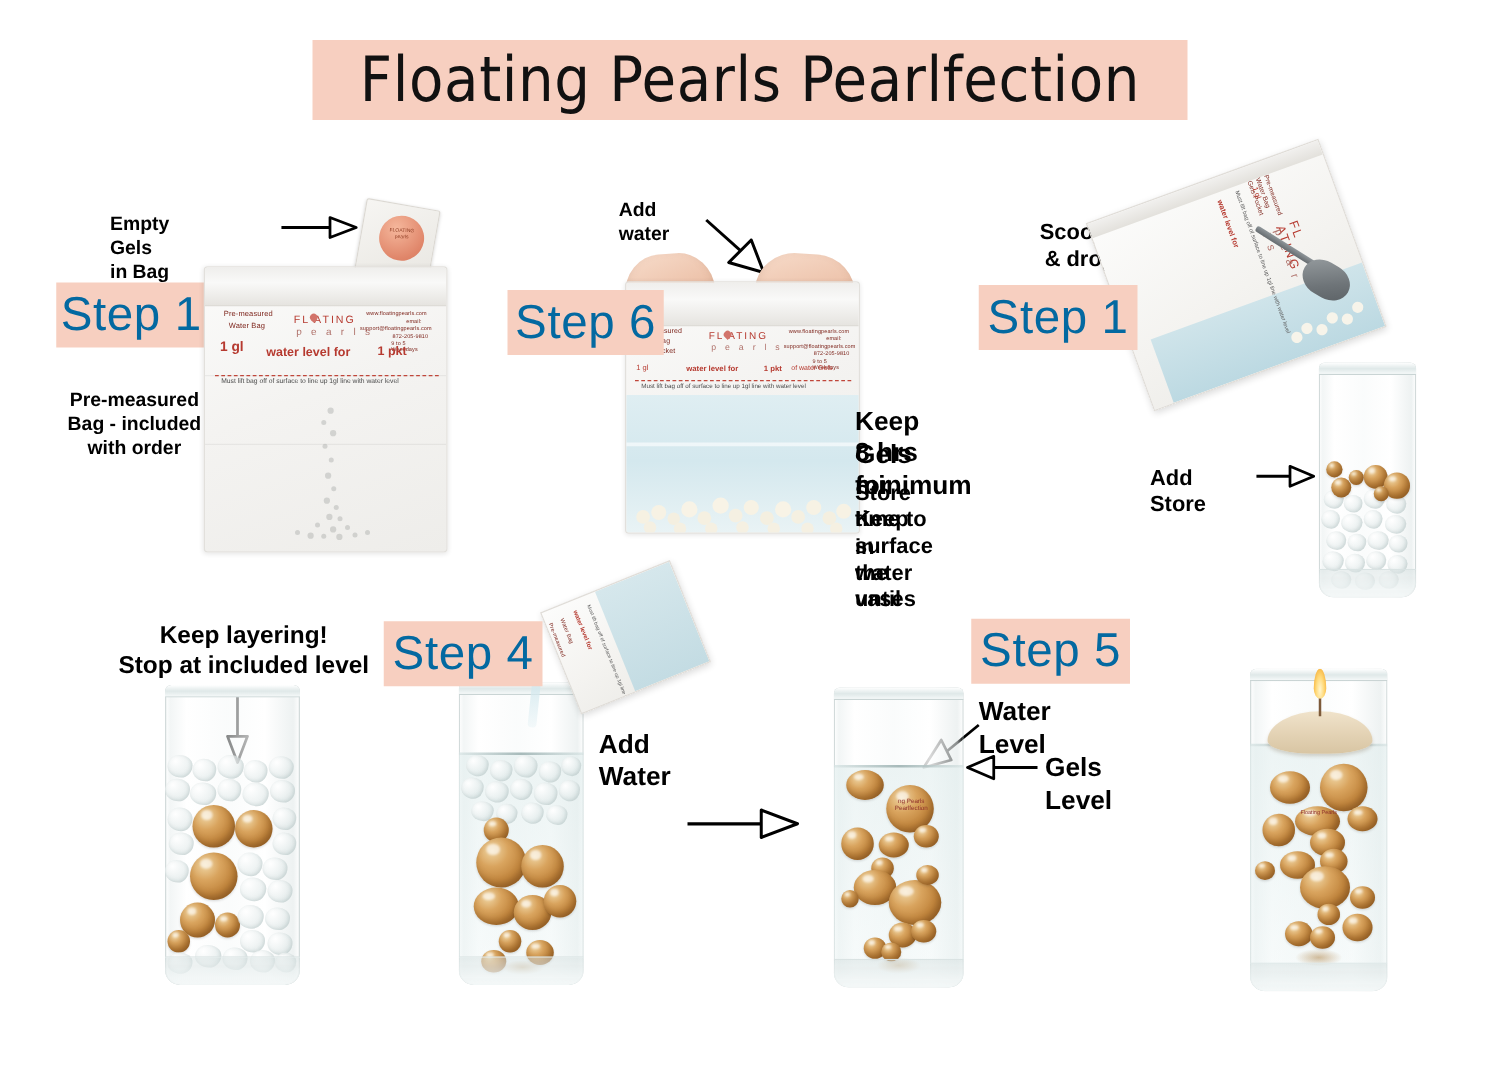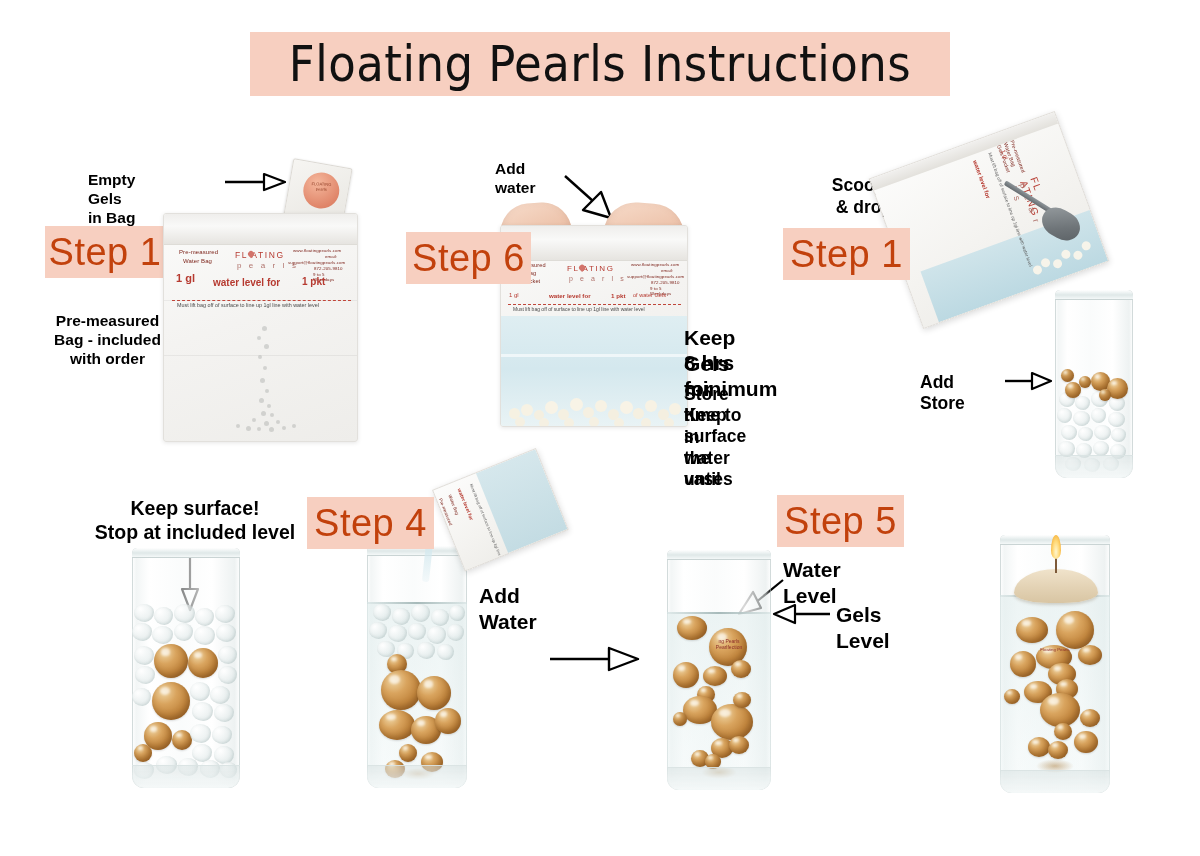--- a/index.html
+++ b/index.html
@@ -8,21 +8,21 @@
   .abs{position:absolute;}
 
   
   #title-banner{left:250px;top:32px;width:700px;height:64px;background:#f7cfc0;
     display:flex;align-items:center;justify-content:center;}
   #title-text{font-size:50px;font-weight:400;letter-spacing:.5px;color:#111;
     font-family:"DejaVu Sans Condensed","Liberation Sans",sans-serif;white-space:nowrap;}
 
   
   .step-chip{background:#f7cfc0;display:flex;align-items:center;justify-content:center;
-    font-size:38px;color:#c2410c;font-weight:400;letter-spacing:.5px;}
+    font-size:38px;color:#0369a1;font-weight:400;letter-spacing:.5px;}
 
   
   .lbl{font-weight:bold;line-height:1.22;white-space:pre-line;}
   .lbl.s15{font-size:15.5px;}
   .lbl.s17{font-size:17.5px;}
   .lbl.s19{font-size:19.5px;}
   .lbl.s21{font-size:21px;}
   .center{text-align:center;}
 
   
@@ -102,21 +102,21 @@
     border:1px solid #e0ddd8;box-shadow:0 2px 6px rgba(0,0,0,.14);overflow:hidden;}
   .bag-blue{position:absolute;background:linear-gradient(180deg,#cfe4ea,#bcd9e2);}
   .spoon-bowl{position:absolute;border-radius:50%/60%;
     background:linear-gradient(145deg,#9aa0a3,#6e7478 60%,#595f63);}
   .spoon-handle{position:absolute;background:linear-gradient(180deg,#8f969a,#666c70);border-radius:2px;}
 </style>
 </head>
 <body>
 
 <div class="abs" id="title-banner">
-  <span id="title-text">Floating Pearls Instructions</span>
+  <span id="title-text">Floating Pearls Pearlfection</span>
 </div>
 
 <div class="abs" style="left:0;top:150;">
 
   <div class="abs lbl s15" style="left:88px;top:171px;">Empty Gels in Bag</div>
 
   <svg class="abs arrowbox" style="left:225px;top:172px;" width="62" height="20" viewBox="0 0 62 20">
     <line x1="0" y1="10" x2="40" y2="10" stroke="#000" stroke-width="2.4"></line>
     <polygon points="39,2 60,10 39,18" fill="#fff" stroke="#000" stroke-width="2.2" stroke-linejoin="round"></polygon>
   </svg>
@@ -339,21 +339,21 @@
     <div class="pearl" style="left:24px;top:86px;width:12px;height:12px;"></div>
     <div class="pearl" style="left:36px;top:82px;width:19px;height:19px;"></div>
     <div class="pearl" style="left:52px;top:88px;width:21px;height:21px;"></div>
     <div class="pearl" style="left:6px;top:79px;width:13px;height:13px;"></div>
     <div class="pearl" style="left:44px;top:99px;width:12px;height:12px;"></div>
     <div class="vase-base"></div>
   </div>
 </div>
 
 <div class="abs">
-  <div class="abs lbl s19 center" style="left:70px;top:497px;width:250px;">Keep surface!</div>
+  <div class="abs lbl s19 center" style="left:70px;top:497px;width:250px;">Keep layering!</div>
   <div class="abs lbl s19 center" style="left:62px;top:521px;width:266px;">Stop at included level</div>
   <svg class="abs arrowbox" style="left:178px;top:550px;" width="24" height="62" viewBox="0 0 24 62">
     <line x1="12" y1="0" x2="12" y2="40" stroke="#000" stroke-width="2.2"></line>
     <polygon points="4,39 12,60 20,39" fill="#fff" stroke="#000" stroke-width="2.2" stroke-linejoin="round"></polygon>
   </svg>
 
   <div class="abs vase" style="left:132px;top:548px;width:108px;height:240px;">
     <div class="vase-rim"></div>
     <div class="abs" style="left:0;right:0;top:56px;bottom:10px;">
       <div class="gel" style="left:2px;top:0px;width:20px;height:18px;"></div>

